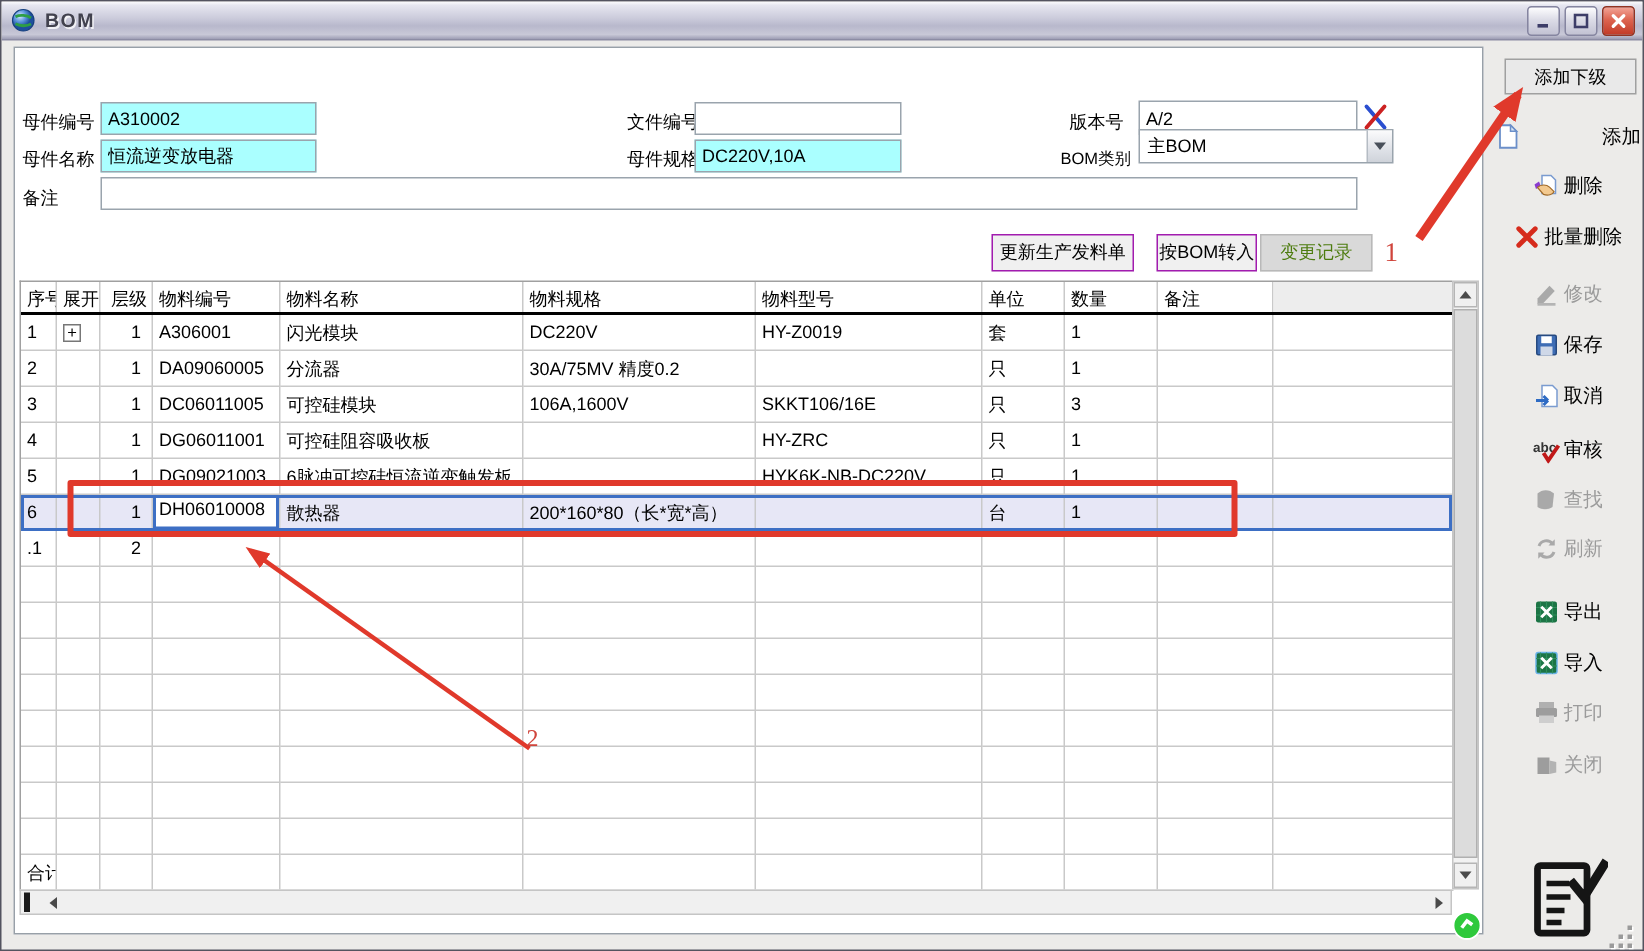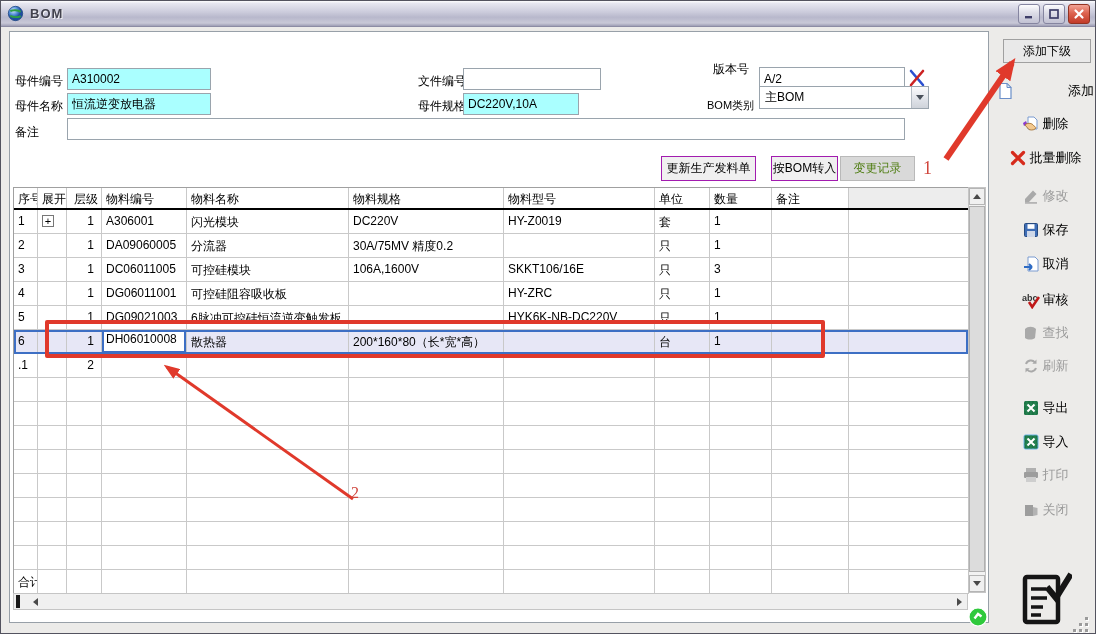--- a/index.html
+++ b/index.html
@@ -128,33 +128,33 @@
         </span>
     </span>
   </div>
 
   <div class="panel"></div>
 
   <div class="flabel" style="left:14px;top:72px;">母件编号</div>
   <input class="finput hl" style="left: 66px; top: 67px; width: 144px; height: 22px;" value="A310002">
   <div class="flabel" style="left:417px;top:72px;">文件编号</div>
   <input class="finput" style="left: 462px; top: 67px; width: 138px; height: 22px;" value="">
-  <div class="flabel" style="left:712px;top:60px;">版本号</div>
+  <div class="flabel" style="left:712px;top:72px;">版本号</div>
   <input class="finput" style="left: 758px; top: 66px; width: 146px; height: 23px;" value="A/2">
   <span class="toolsicon" style="left:907px;top:67px;">
     <svg width="18" height="20" viewBox="0 0 18 20">
         <path d="M3 3L15 17" stroke="#2b4fd0" stroke-width="2.6" stroke-linecap="round"></path>
         <path d="M15 3L3 17" stroke="#cc2222" stroke-width="2.6" stroke-linecap="round"></path>
       </svg>
   </span>
 
   <div class="flabel" style="left:14px;top:97px;">母件名称</div>
   <input class="finput hl" style="left: 66px; top: 92px; width: 144px; height: 22px;" value="恒流逆变放电器">
   <div class="flabel" style="left:417px;top:97px;">母件规格</div>
-  <input class="finput hl" style="left: 462px; top: 92px; width: 116px; height: 22px;" value="DC220V,10A">
+  <input class="finput hl" style="left: 462px; top: 92px; width: 138px; height: 22px;" value="DC220V,10A">
   <div class="flabel" style="left:706px;top:97px;font-size:11px;">BOM类别</div>
   <div class="combo" style="left:758px;top:85px;width:170px;height:23px;">
     <span class="val">主BOM</span>
     <span class="drop">
         <span class="chev"></span>
       </span>
   </div>
 
   <div class="flabel" style="left:14px;top:123px;">备注</div>
   <input class="finput" style="left: 66px; top: 117px; width: 838px; height: 22px;" value="">

